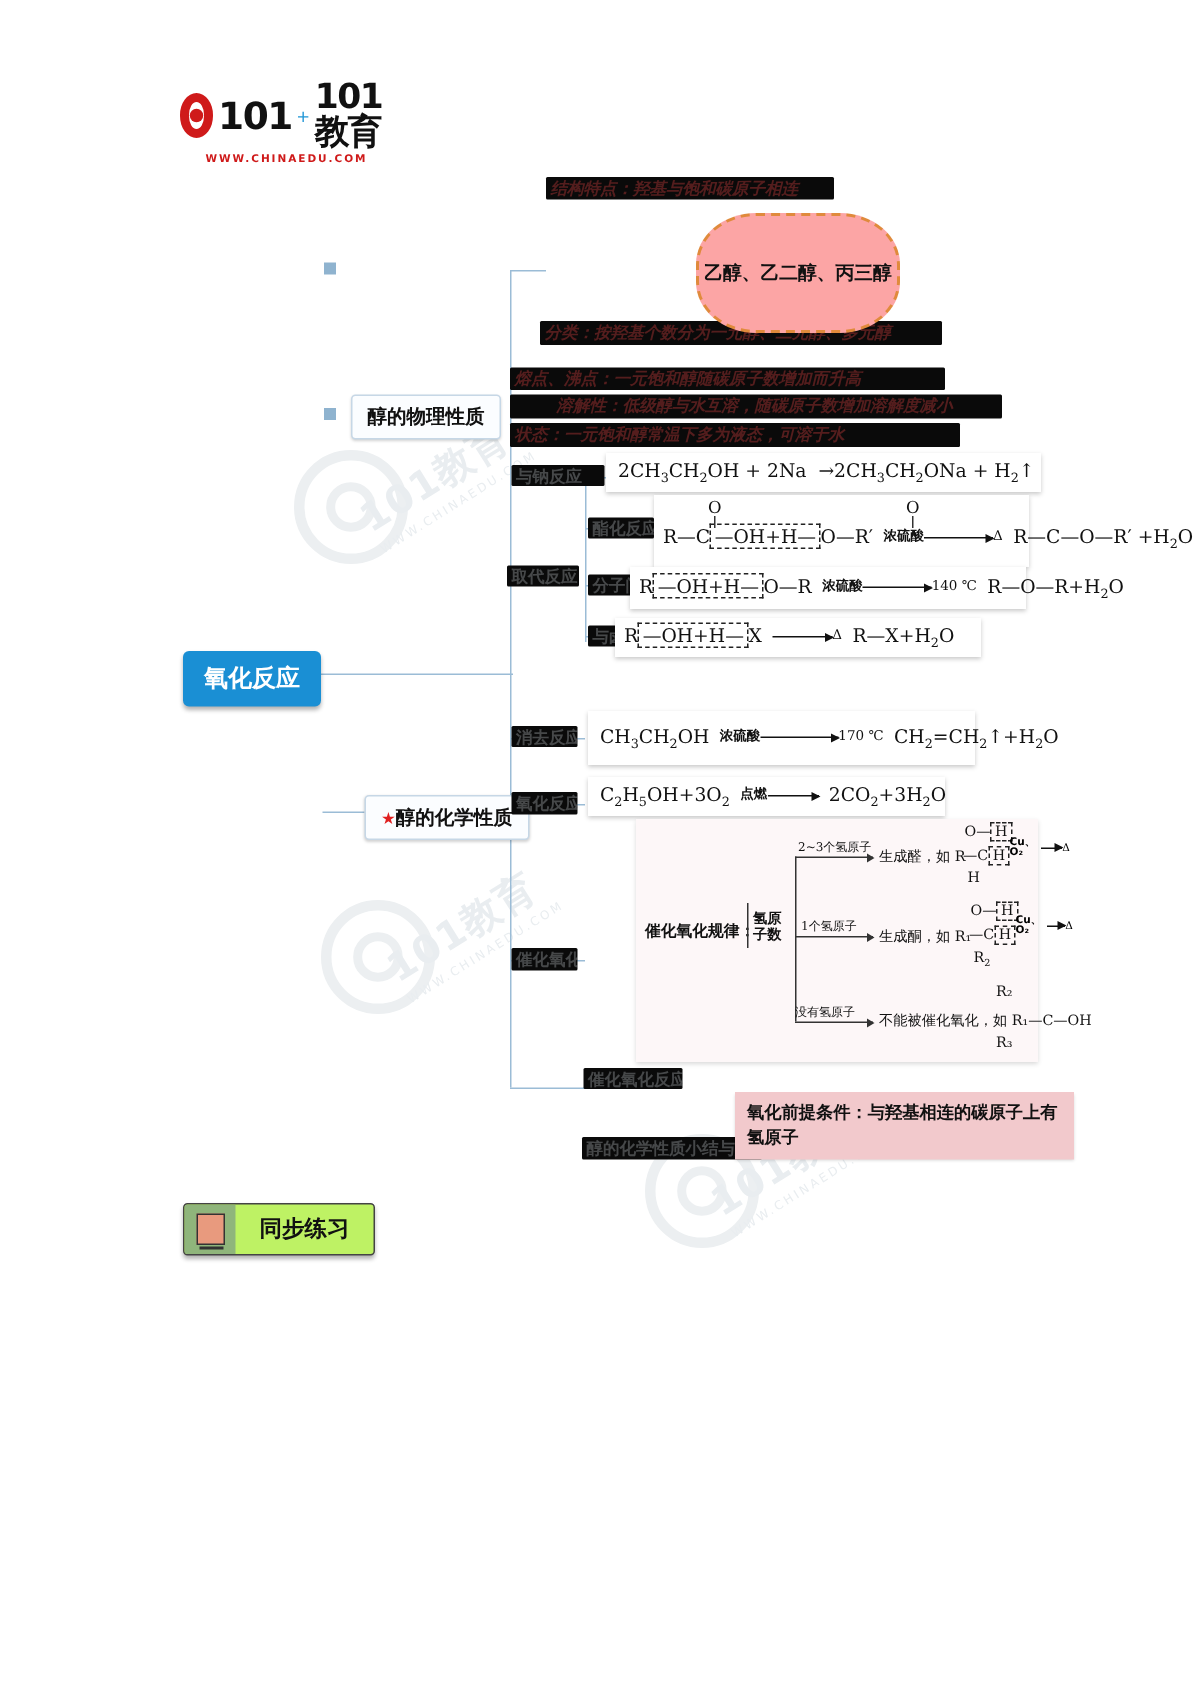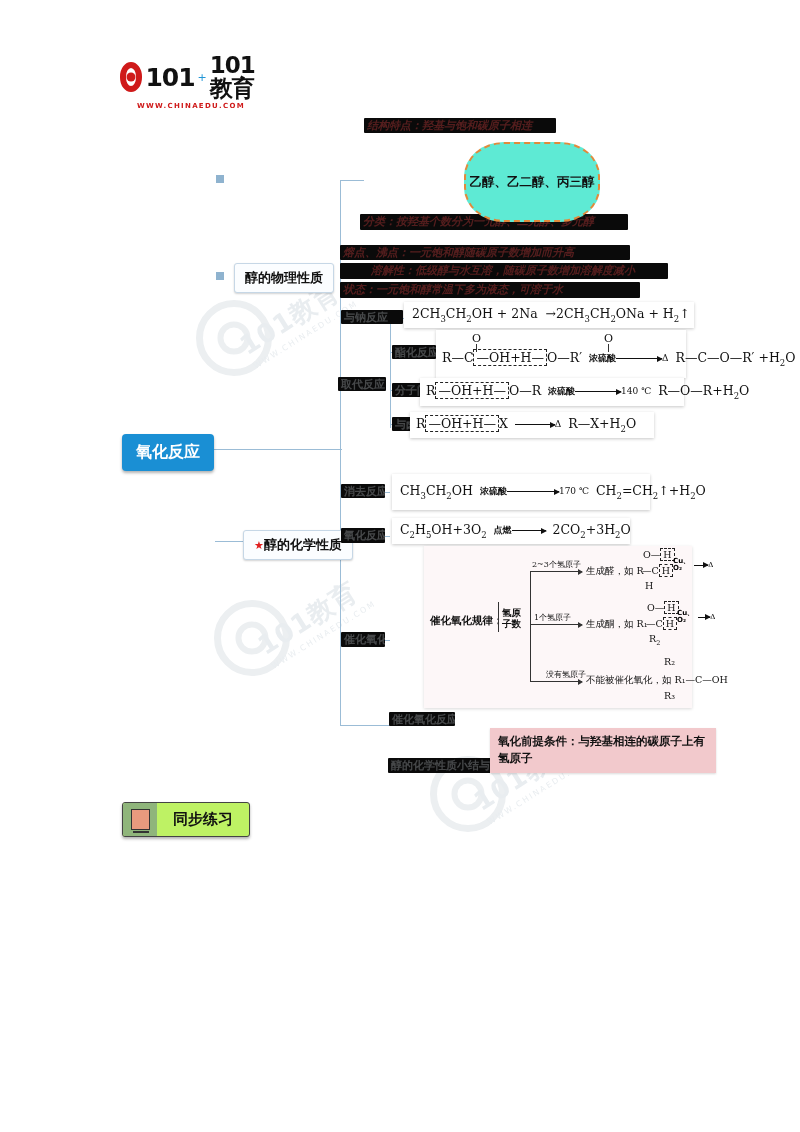--- a/index.html
+++ b/index.html
@@ -38,21 +38,21 @@
         padding:8px 14px;border-radius:4px;white-space:nowrap;box-shadow:0 2px 3px rgba(0,0,0,.3);}
   .star{color:#e02020;font-size:11px;}
 
   
   .redact{position:absolute;background:#0a0a0a;border-radius:1px;}
   .redact .ghost{opacity:.30;color:#cfd6dc;font-size:11px;font-weight:700;
         line-height:1.05;padding:2px 3px;white-space:nowrap;overflow:hidden;display:block;}
   .redact.red .ghost{color:#ff4a4a;font-style:italic;}
 
   
-  .cloud{position:absolute;background:#5eead4;border:2px dashed #e08a3c;border-radius:40px/34px;
+  .cloud{position:absolute;background:#fca5a5;border:2px dashed #e08a3c;border-radius:40px/34px;
       display:flex;align-items:center;justify-content:center;font-size:12.5px;font-weight:700;color:#111;}
 
   
   .card{position:absolute;background:#fff;box-shadow:0 1px 3px rgba(0,0,0,.22);
       font-family:"DejaVu Serif","Liberation Serif",serif;color:#111;}
   .eq{font-family:"DejaVu Serif","Liberation Serif",serif;font-size:12.5px;white-space:nowrap;}
   sub{font-size:.68em;}
   .boxdash{border:1.2px dashed #222;padding:0 2px;text-align:center;}
   .rxn{display:inline-flex;flex-direction:row;align-items:center;margin:0 3px;vertical-align:middle;}
   .rxn .top{font-size:9px;line-height:1.05;font-family:"DejaVu Sans",sans-serif;font-weight:700;}
@@ -301,21 +301,21 @@
     <div class="oxserif" style="left:222px;top:72px;">—C<span class="boxdash">H</span></div>
     <div class="oxserif" style="left:223px;top:56px;">O—<span class="boxdash">H</span></div>
     <div class="oxserif" style="left:225px;top:87px;">R<sub>2</sub></div>
     <div class="rxn" style="position:absolute;left:250px;top:64px;">
       <span class="top" style="font-size:7px;">Cu、O₂</span>
       <span class="bar" style="width:16px;"></span>
       <span class="bot" style="font-size:7px;">Δ</span>
     </div>
 
     <div class="arrowr" style="left:106px;top:135px;width:52px;"></div>
-    <div class="oxsmall" style="left:122px;top:123px;">
+    <div class="oxsmall" style="left:106px;top:123px;">
       <span>没有氢原子</span>
     </div>
     <div class="oxserif" style="left:162px;top:128px;">
       <span>不能被催化氧化，如 R₁—C—OH</span>
     </div>
     <div class="oxserif" style="left:240px;top:110px;">
       <span>R₂</span>
     </div>
     <div class="oxserif" style="left:240px;top:144px;">
       <span>R₃</span>

